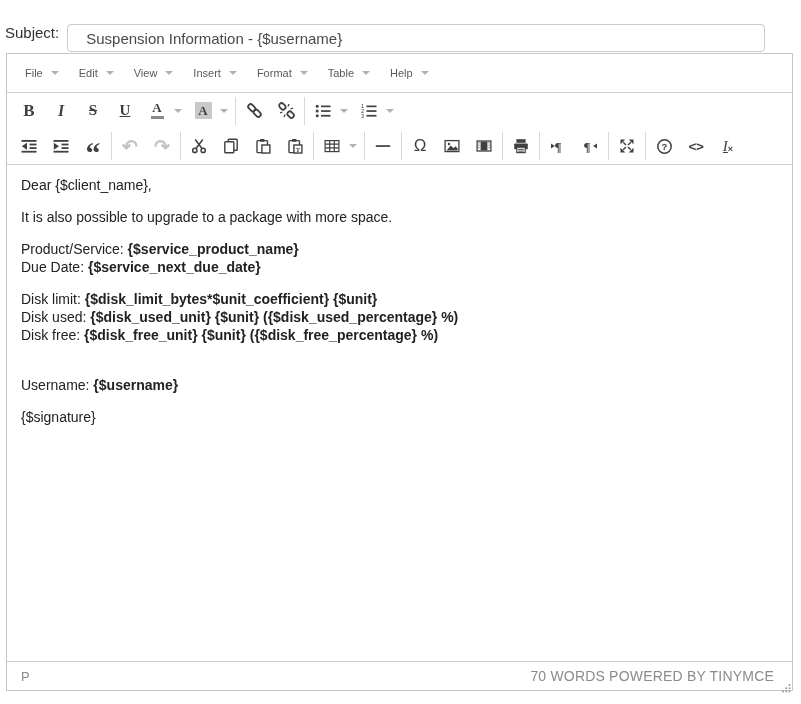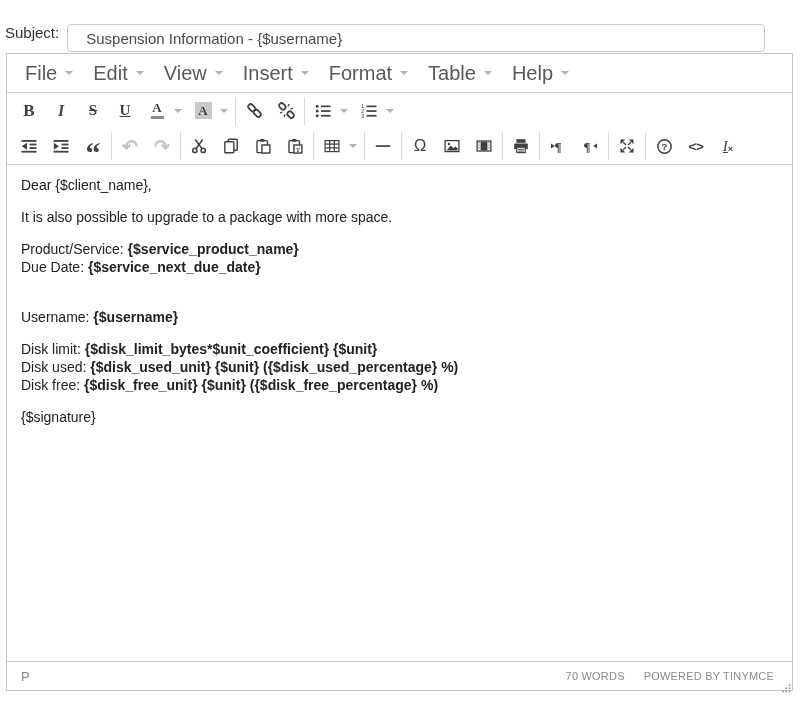--- a/index.html
+++ b/index.html
@@ -12,21 +12,21 @@
   .subject-row input{width:698px;height:28px;box-sizing:border-box;border:1px solid var(--input-border,#ccc);
         border-radius:4px;padding:0 18px;font-size:15px;color:var(--input-text,#4a4a4a);
         font-family:"Liberation Sans",sans-serif;outline:none;background:#fff;}
 
   
   .mce{position:absolute;left:6px;top:53px;width:787px;height:638px;box-sizing:border-box;
        border:1px solid var(--border,#c5c5c5);background:#fff;display:flex;flex-direction:column;}
 
   .menubar{height:38px;display:flex;align-items:center;padding-left:8px;
            border-bottom:1px solid var(--row-border,#cdcdcd);flex:none;}
-  .menu{display:flex;align-items:center;padding:0 10px;height:28px;font-size:20px;
+  .menu{display:flex;align-items:center;padding:0 10px;height:28px;font-size:11px;
         color:var(--menu-text,#595959);cursor:default;}
   .menu .car{margin-left:8px;}
 
   .toolbar{display:flex;align-items:center;flex:none;padding-left:4px;}
   .tb1{height:35px;}
   .tb2{height:36px;border-bottom:1px solid var(--row-border,#cdcdcd);}
   .grp{display:flex;align-items:center;height:28px;padding:0 2px;}
   .grp + .grp{border-left:1px solid var(--divider,#d9d9d9);}
 
   .select{width:112px;height:28px;margin:0 4px 0 2px;display:flex;align-items:center;
@@ -66,21 +66,21 @@
   .content{flex:1;overflow:hidden;padding:11px 14px;font-size:14px;line-height:18px;
            color:var(--content-text,#222);cursor:text;}
   .content p{margin:0 0 14px 0;}
   .content strong{font-weight:bold;}
 
   
   .statusbar{height:28px;flex:none;border-top:1px solid var(--row-border,#cdcdcd);
              display:flex;align-items:center;justify-content:space-between;
              padding:0 18px 0 14px;position:relative;}
   .elpath{font-size:13px;color:var(--statusbar-text,#8b8b8b);cursor:default;}
-  .sb-right{display:flex;gap:19px;font-size:11px;letter-spacing:.2px;
+  .sb-right{display:flex;gap:4px;font-size:14px;letter-spacing:.2px;
             color:var(--statusbar-text,#8b8b8b);text-transform:uppercase;}
   .grip{position:absolute;right:1px;bottom:1px;width:10px;height:10px;cursor:se-resize;}
 </style>
 </head>
 <body>
 
 <div class="page">
 
   <div class="subject-row">
     <label>Subject:</label>
@@ -420,22 +420,22 @@
                 <span class="rf-x">×</span>
               </span>
             </span>
           </div>
         </div>
       </div>
     <div class="content" id="content">
         <p><span>Dear {$client_name},</span></p>
         <p><span>It is also possible to upgrade to a package with more space.</span></p>
         <p><span>Product/Service: </span><strong>{$service_product_name}</strong><br><span>Due Date: </span><strong>{$service_next_due_date}</strong></p>
+        <p><span>Disk limit: </span><strong>{$disk_limit_bytes*$unit_coefficient} {$unit}</strong><br><span>Disk used: </span><strong>{$disk_used_unit} {$unit} ({$disk_used_percentage} %)</strong><br><span>Disk free: </span><strong>{$disk_free_unit} {$unit} ({$disk_free_percentage} %)</strong></p>
         <p><br><span>Username: </span><strong>{$username}</strong></p>
-        <p><span>Disk limit: </span><strong>{$disk_limit_bytes*$unit_coefficient} {$unit}</strong><br><span>Disk used: </span><strong>{$disk_used_unit} {$unit} ({$disk_used_percentage} %)</strong><br><span>Disk free: </span><strong>{$disk_free_unit} {$unit} ({$disk_free_percentage} %)</strong></p>
         <p><span>{$signature}</span></p>
       </div>
     <div class="statusbar">
       <span class="elpath">P</span>
       <span class="sb-right">
         <span>70 WORDS</span>
         <span>POWERED BY TINYMCE</span>
       </span>
       <span class="grip">
         <svg width="10" height="10" viewBox="0 0 10 10" fill="#9a9a9a">

